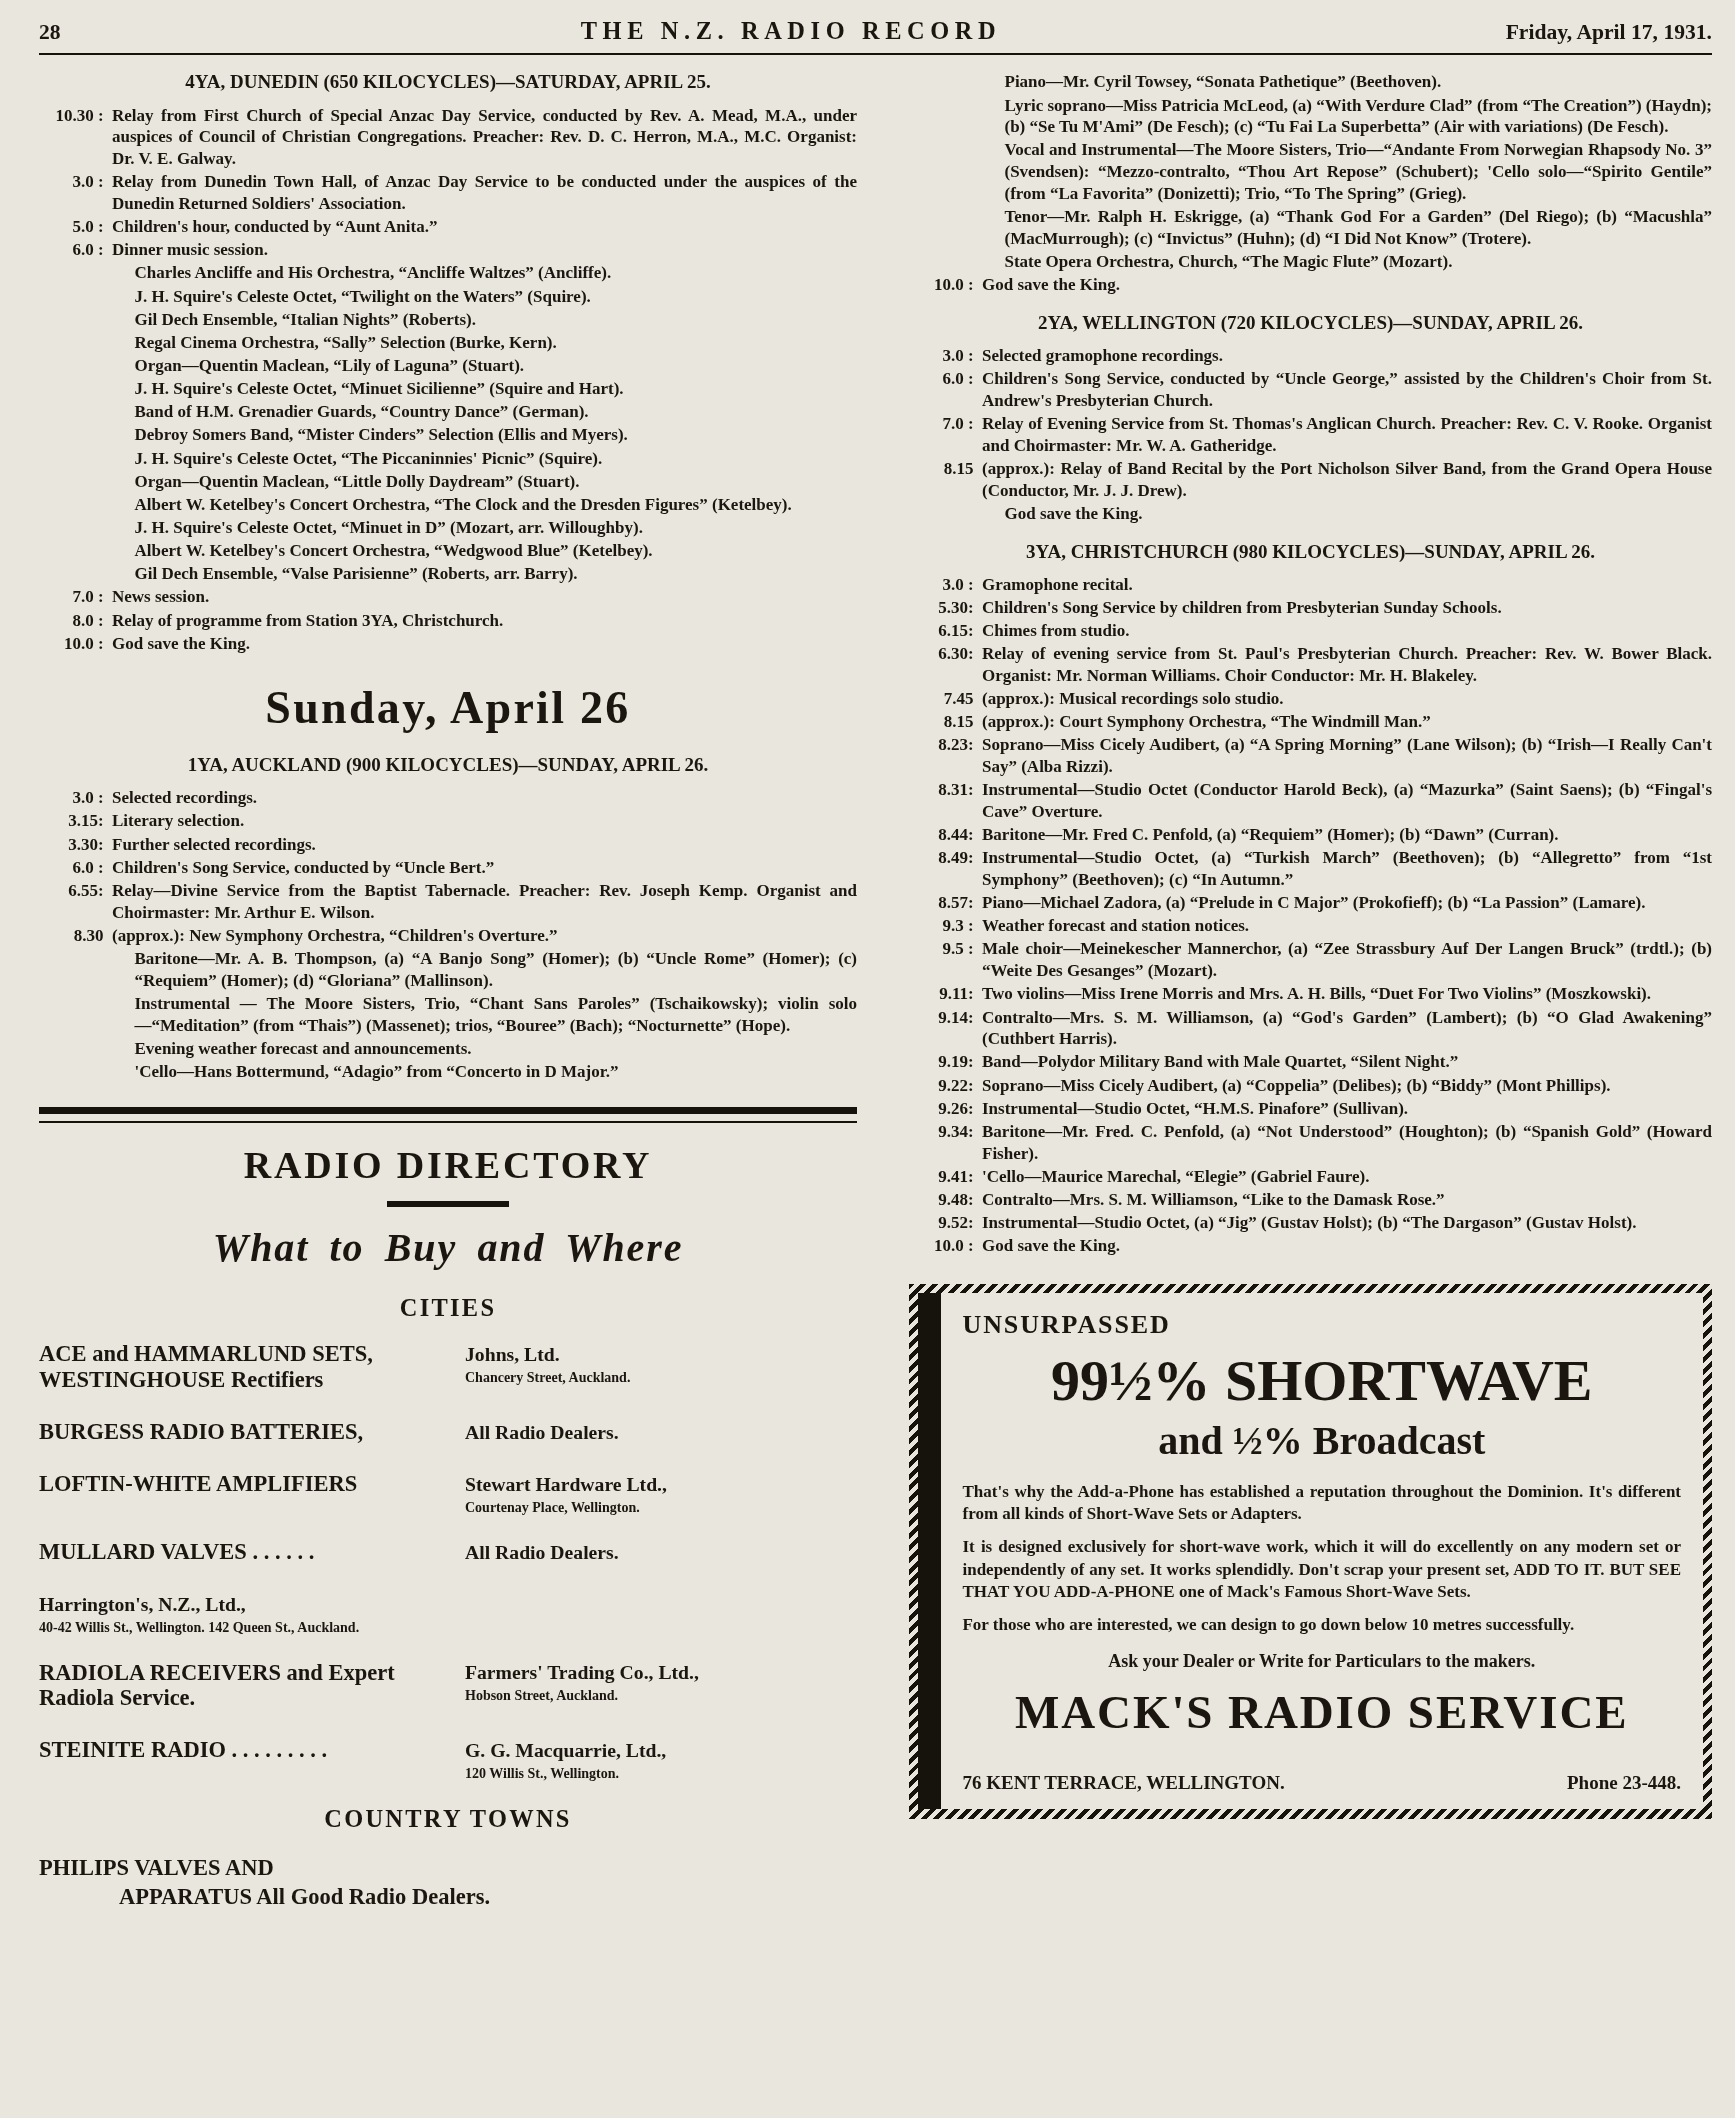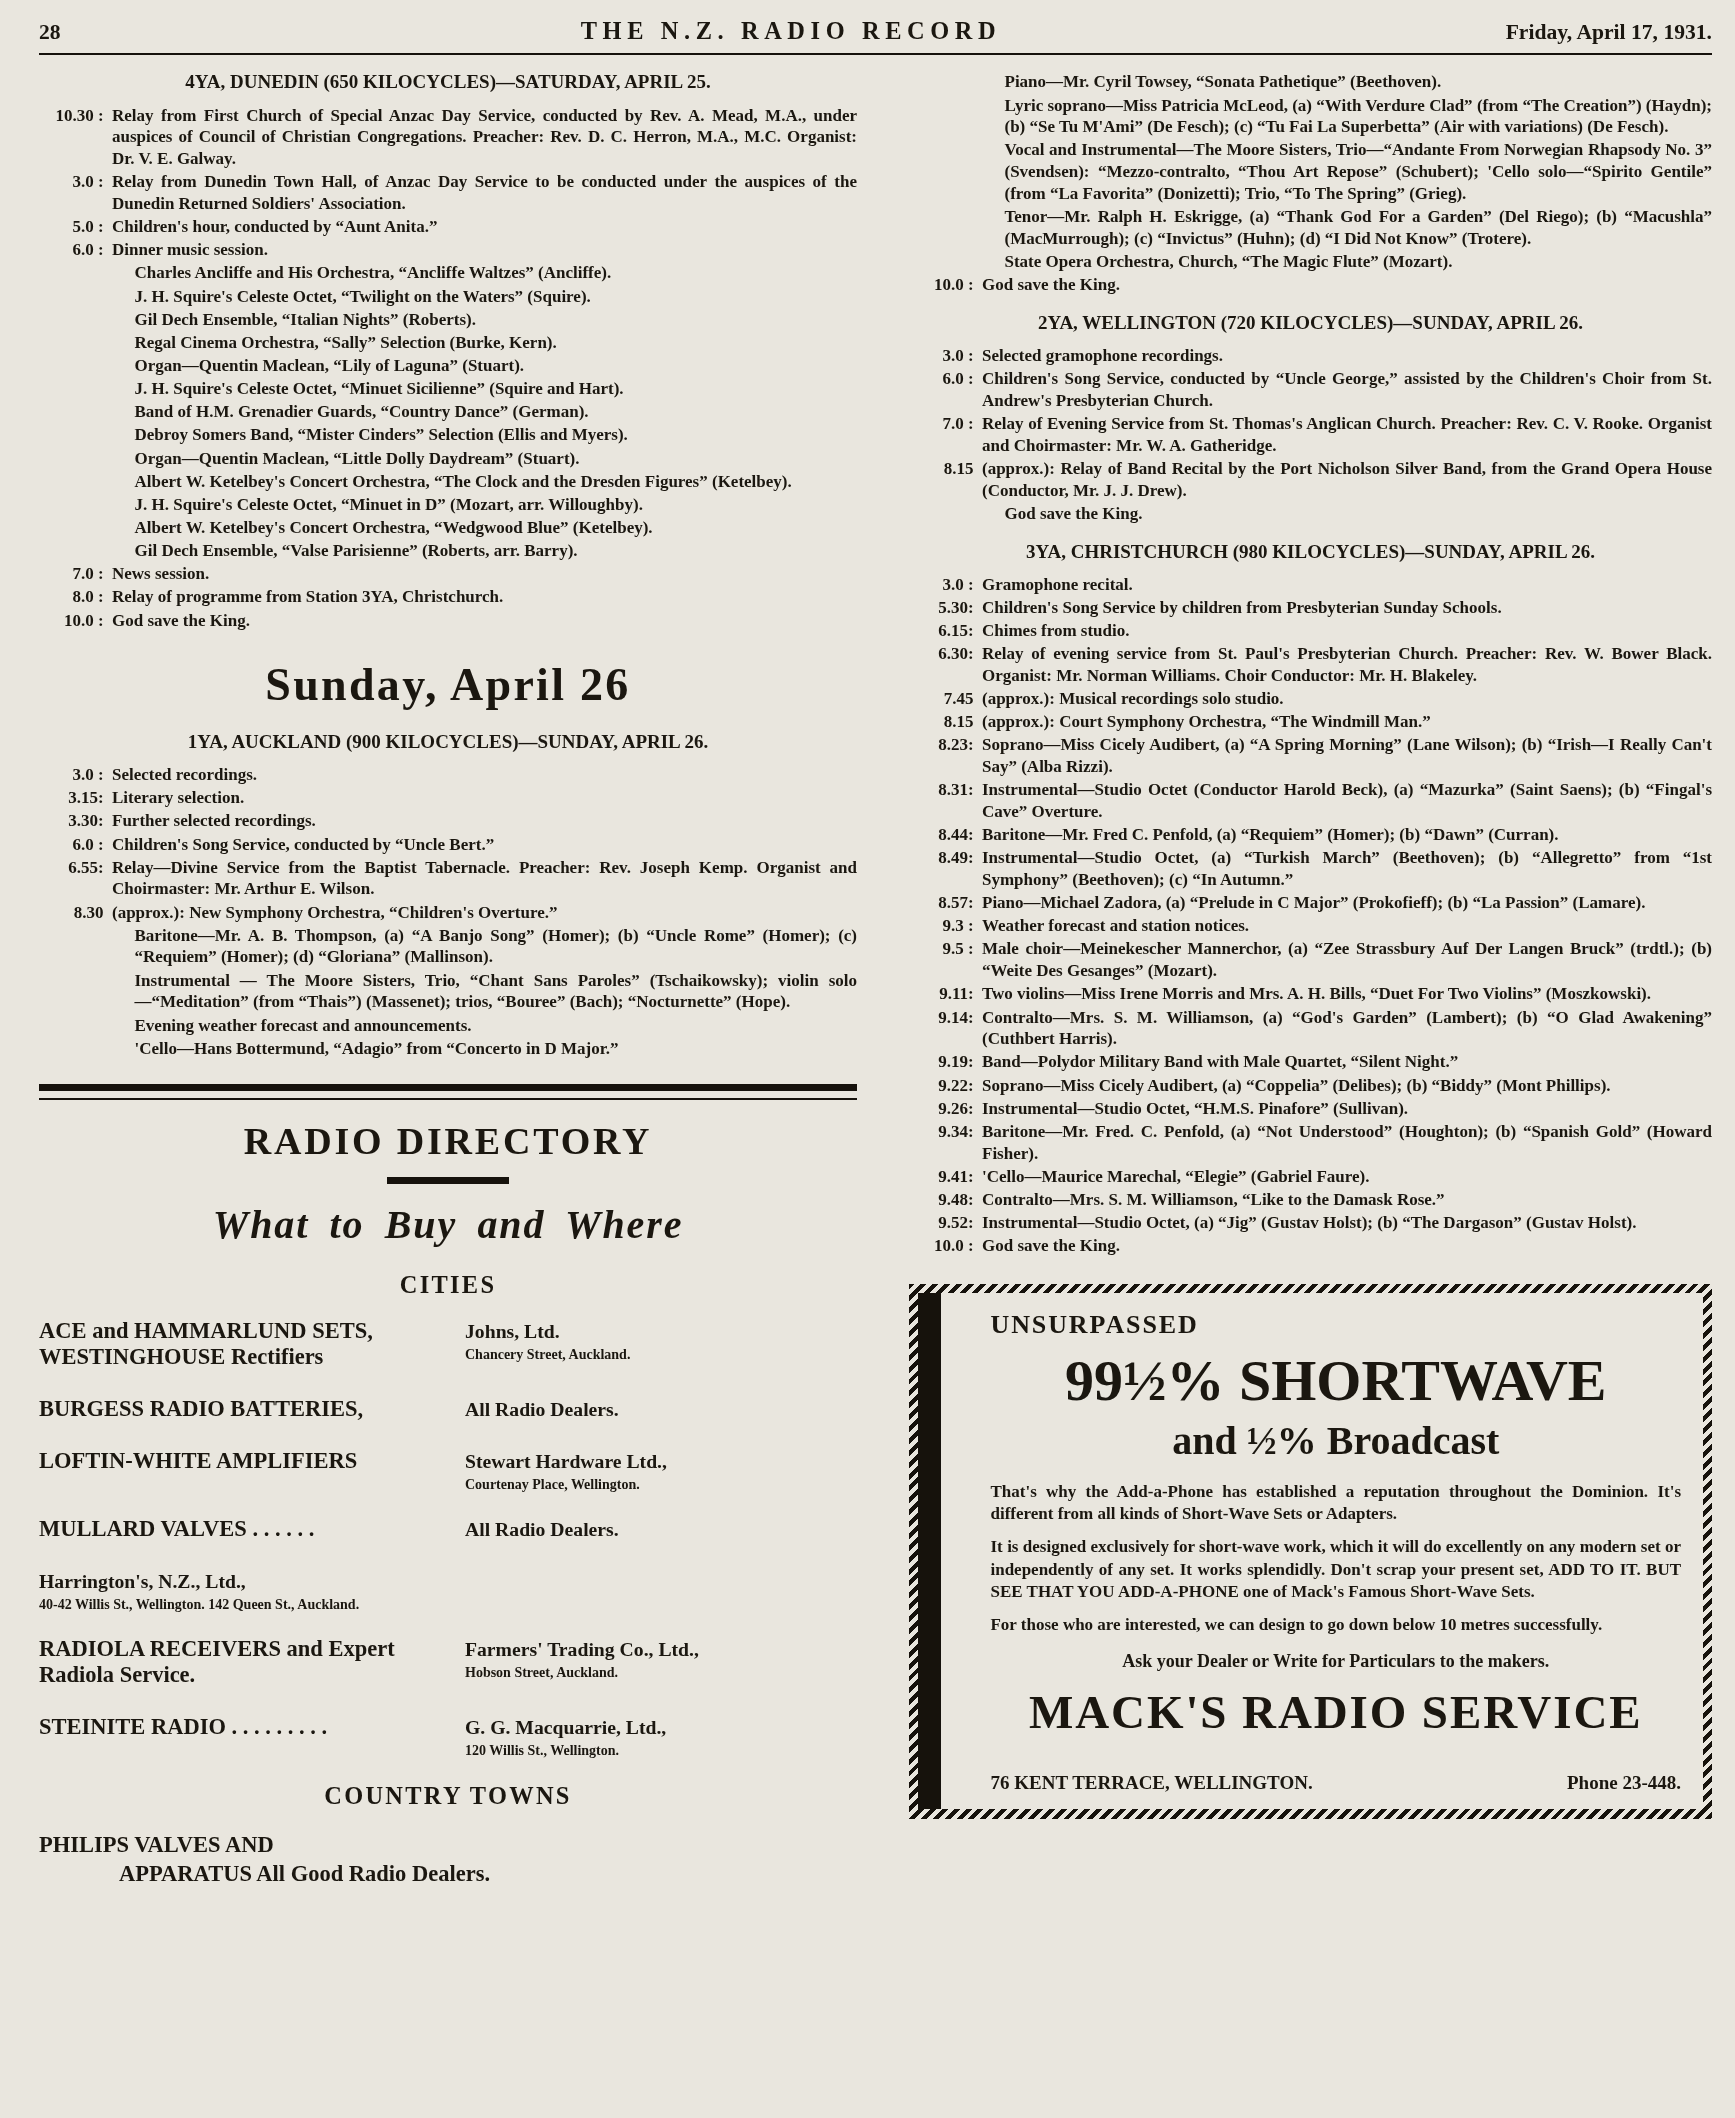--- a/index.html
+++ b/index.html
@@ -48,21 +48,21 @@
   .dir-note { font-size:14.5px; font-weight:bold; line-height:1.2; margin-top:3.7px; }
   .dir-right { flex:1; padding-top:1.9px; }
   .dir-vendor { font-size:19.7px; font-weight:bold; line-height:1.15; }
   .dir-address { font-size:14px; font-weight:bold; line-height:1.3; margin-top:2.8px; }
   .country-entry { margin-top:6.6px; font-size:22.5px; font-weight:bold; line-height:1.3; }
   .country-line2 { padding-left:80px; }
 
   
   .ad-wrap { margin-top:27px; padding:9.4px;
              background:repeating-linear-gradient(135deg,#16120c 0 4.2px,#e9e6de 4.2px 8.4px); }
-  .ad { background:#e9e6de; display:flex;gap:28px; }
+  .ad { background:#e9e6de; display:flex; }
   .ad-bar { flex:none; width:22.5px; background:#16120c; }
   .ad-content { flex:1; padding:17px 21.6px 15px; }
   .ad-tagline { font-size:26px; font-weight:bold; letter-spacing:1.9px; margin-bottom:10.3px; }
   .ad-headline { text-align:center; font-size:58px; font-weight:bold; line-height:1.05; white-space:nowrap; }
   .ad-subline { text-align:center; font-size:40px; font-weight:bold; margin:5.6px 0 17px; }
   .ad-para { font-size:17px; font-weight:bold; line-height:1.32; text-align:justify; margin-bottom:10.3px; }
   .ad-ask { font-size:18px; font-weight:bold; text-align:center; margin:15px 0 13px; }
   .ad-brand { font-size:47px; font-weight:bold; text-align:center; letter-spacing:1.9px; margin-bottom:11.2px; white-space:nowrap; }
   .ad-footer { display:flex; justify-content:space-between; align-items:baseline; font-size:19px; font-weight:bold;margin-top:33px; }
 </style>
@@ -136,20 +136,24 @@
   <div class="prog-item sub">
     <span class="prog-time"></span>
     <span class="prog-text">Band of H.M. Grenadier Guards, “Country Dance” (German).</span>
   </div>
 
   <div class="prog-item sub">
     <span class="prog-time"></span>
     <span class="prog-text">Debroy Somers Band, “Mister Cinders” Selection (Ellis and Myers).</span>
   </div>
 
+  <div class="prog-item sub">
+    <span class="prog-time"></span>
+    <span class="prog-text">J. H. Squire's Celeste Octet, “The Piccaninnies' Picnic” (Squire).</span>
+  </div>
 
   <div class="prog-item sub">
     <span class="prog-time"></span>
     <span class="prog-text">Organ—Quentin Maclean, “Little Dolly Daydream” (Stuart).</span>
   </div>
 
   <div class="prog-item sub">
     <span class="prog-time"></span>
     <span class="prog-text">Albert W. Ketelbey's Concert Orchestra, “The Clock and the Dresden Figures” (Ketelbey).</span>
   </div>

